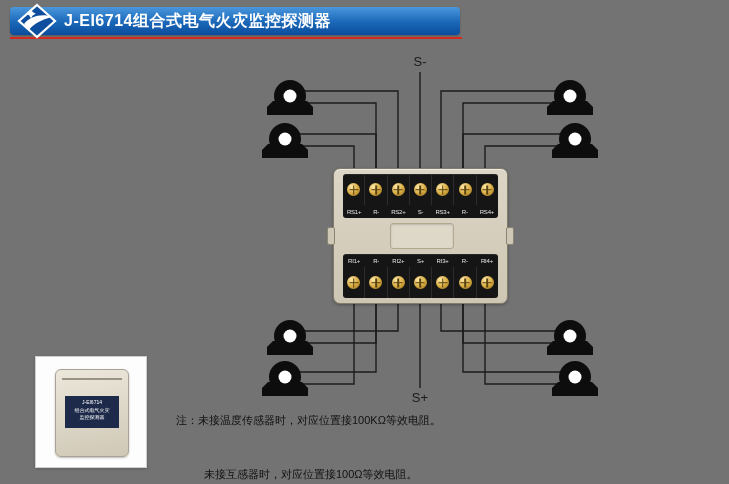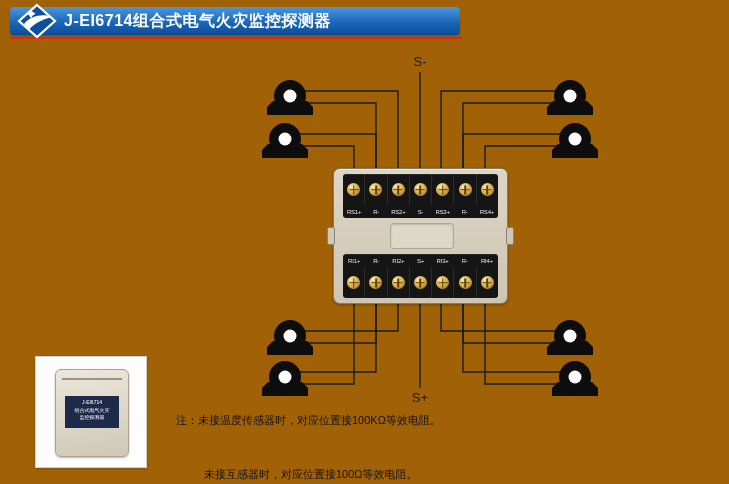--- a/index.html
+++ b/index.html
@@ -1,16 +1,16 @@
 <!DOCTYPE html>
 <html><head>
 <meta charset="utf-8">
 <style>
   html,body{margin:0;padding:0;background:#ffffff;}
-  .stage{position:relative;width:729px;height:484px;background:#a16207;overflow:hidden;
+  .stage{position:relative;width:729px;height:484px;background:#737373;overflow:hidden;
          font-family:"Liberation Sans","DejaVu Sans",sans-serif;}
 
   
   .banner{position:absolute;left:10px;top:7px;width:450px;height:28px;border-radius:4px;
           background:linear-gradient(180deg,#4a97dd 0%,#1a67b8 55%,#0b4c9c 100%);
           box-shadow:0 1px 2px rgba(0,0,0,.25);}
   .redline{position:absolute;left:10px;top:37px;width:452px;height:2px;background:#d6281e;}
   .logo{position:absolute;left:16px;top:3px;}
   .title{position:absolute;left:64px;top:7px;height:28px;line-height:28px;color:#ffffff;
          font-size:16px;font-weight:bold;letter-spacing:.5px;}

